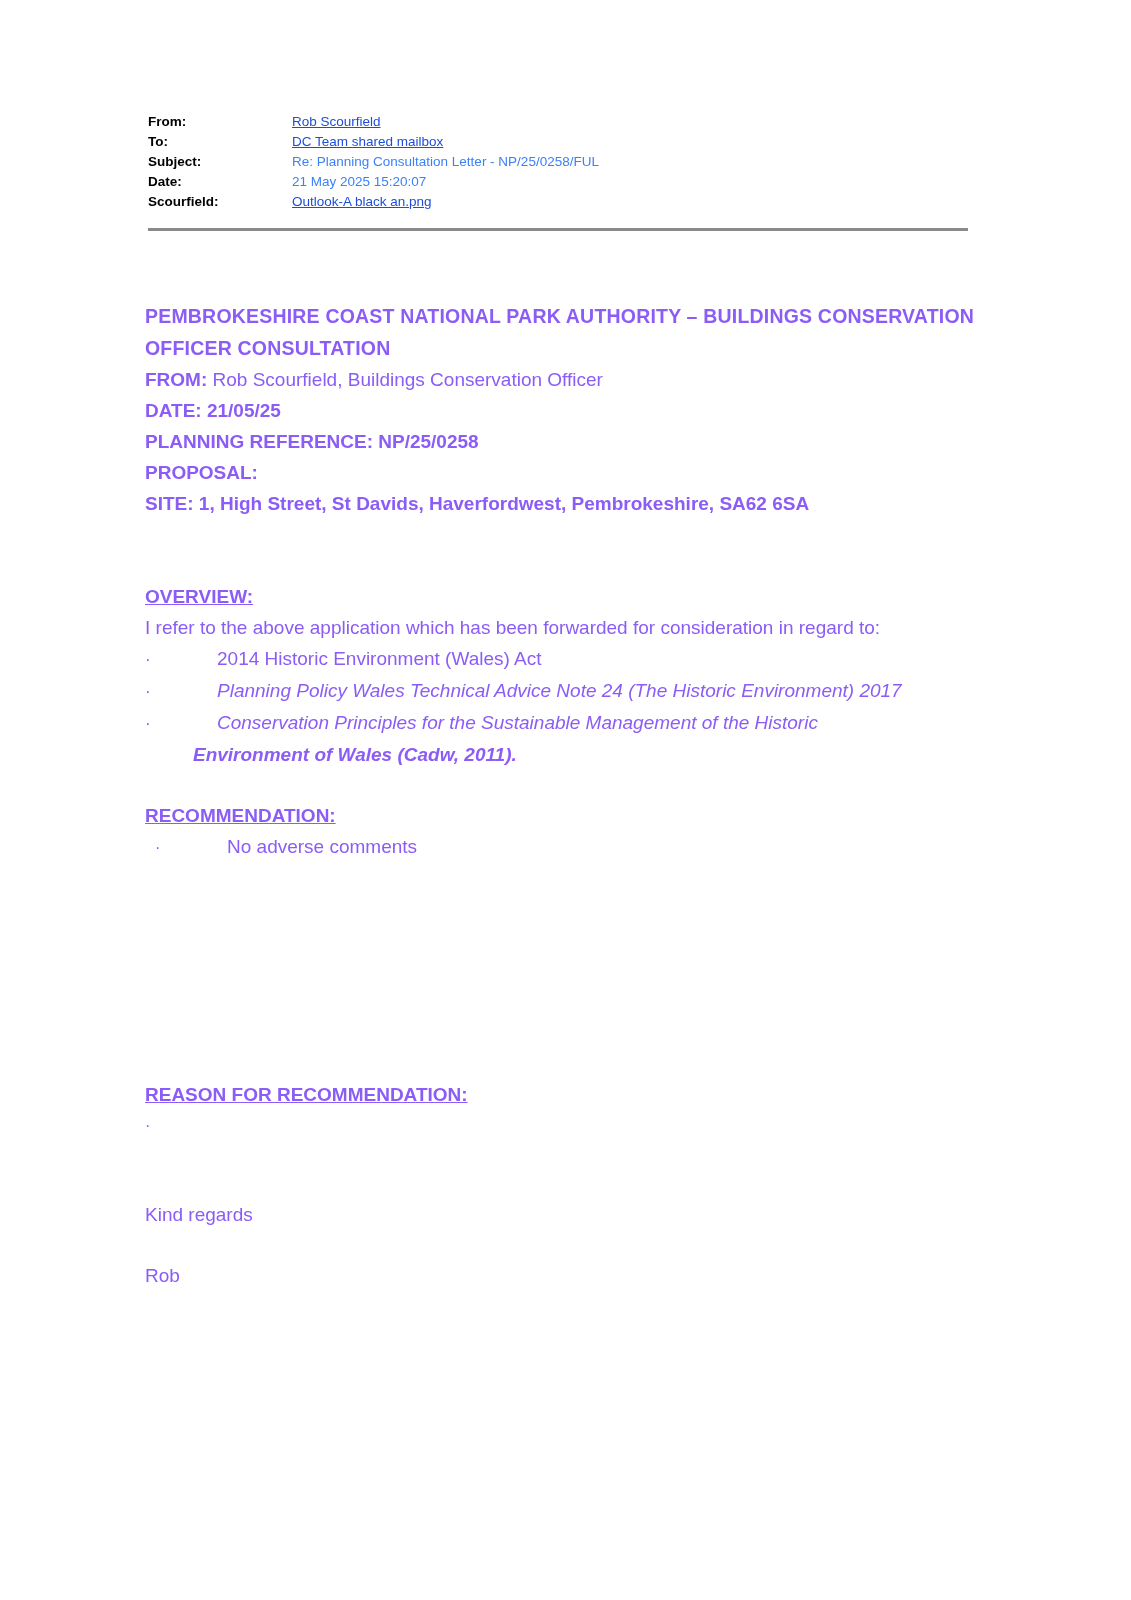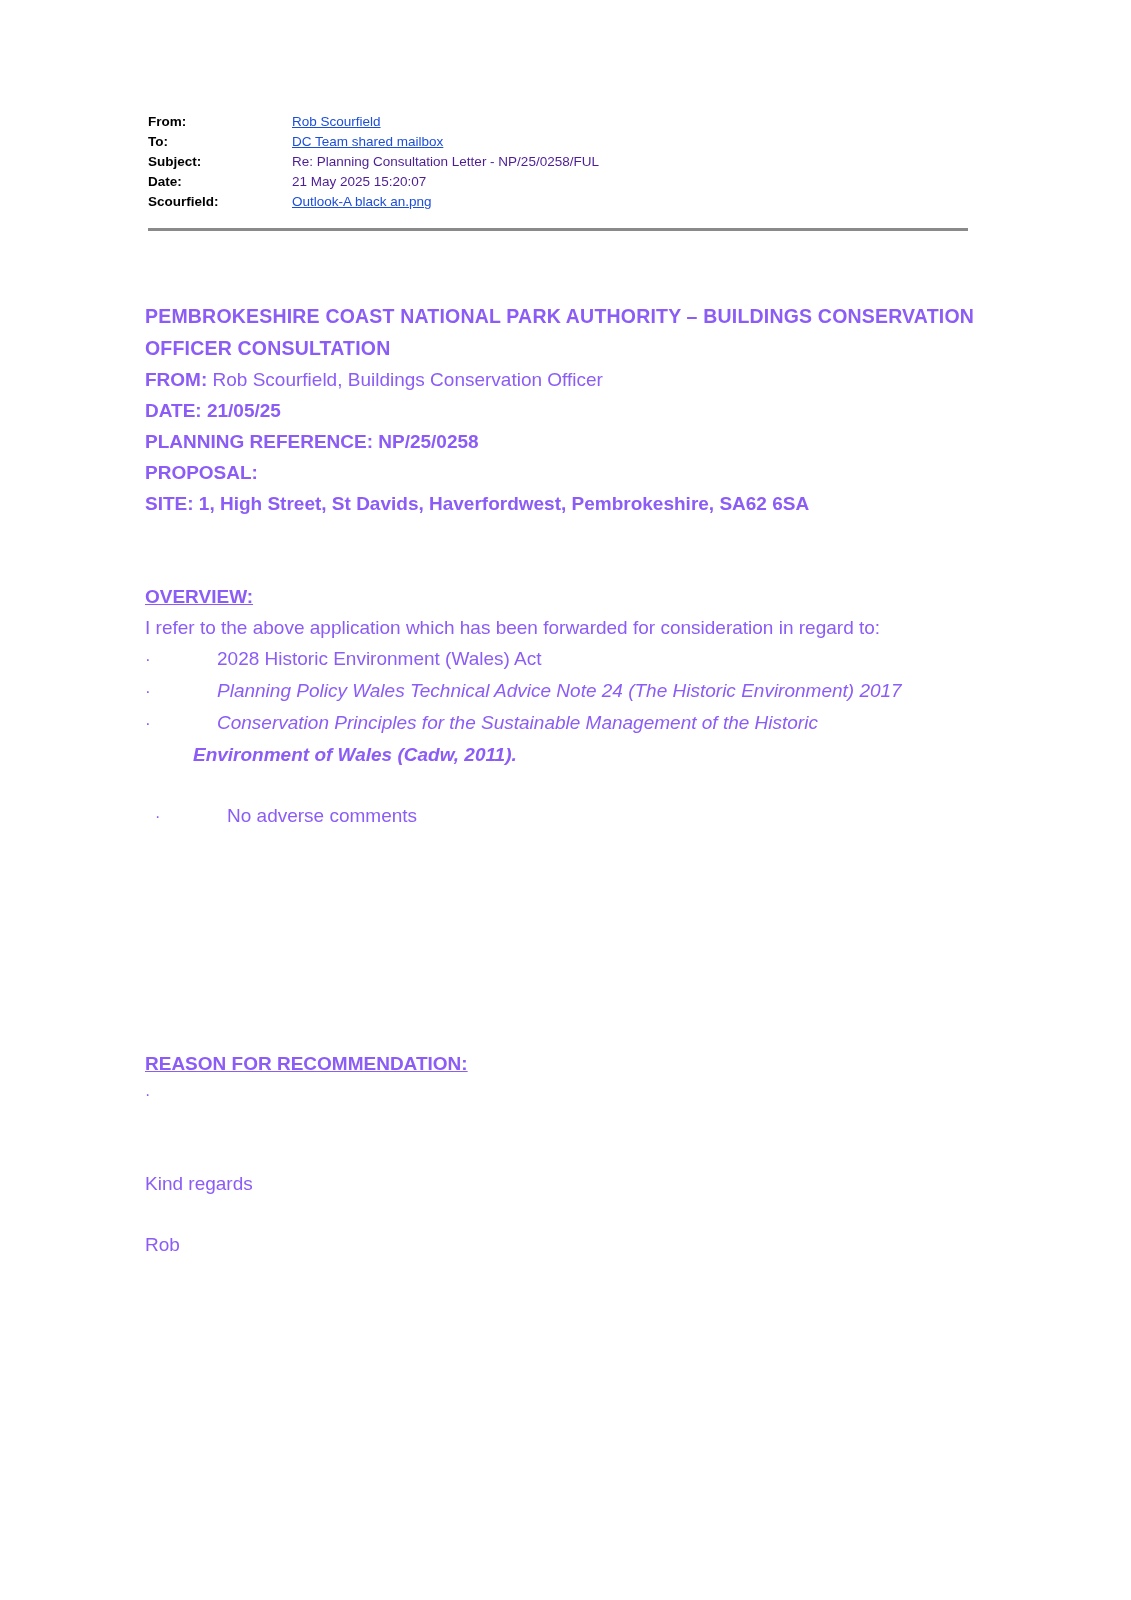--- a/index.html
+++ b/index.html
@@ -37,21 +37,21 @@
     line-height: 20px;
     font-family: "Liberation Sans", sans-serif;
   }
   .mail-label {
     width: 144px;
     flex: 0 0 144px;
     font-weight: bold;
     color: #000;
   }
   .mail-value {
-    color: #4c1d95;
+    color: #3b82f6;
     white-space: nowrap;
   }
   .mail-value.link {
     color: #1d4ed8;
     text-decoration: underline;
   }
   .rule {
     position: absolute;
     left: 148px;
     top: 228px;
@@ -163,34 +163,35 @@
 
     <p class="bold">SITE: 1, High Street, St Davids, Haverfordwest, Pembrokeshire, SA62 6SA</p>
 
     <div style="height:62px"></div>
 
     <p class="underline-head">OVERVIEW:</p>
     <p>I refer to the above application which has been forwarded for consideration in regard to:</p>
 
     <div class="bullet-row">
       <span class="bullet-mark">·</span>
-      <span class="bullet-text">2028 Historic Environment (Wales) Act</span>
+      <span class="bullet-text">2014 Historic Environment (Wales) Act</span>
     </div>
     <div class="bullet-row">
       <span class="bullet-mark">·</span>
       <span class="bullet-text italic">Planning Policy Wales Technical Advice Note 24 (The Historic Environment) 2017</span>
     </div>
     <div class="bullet-row">
       <span class="bullet-mark">·</span>
       <span class="bullet-text italic">Conservation Principles for the Sustainable Management of the Historic</span>
     </div>
     <p class="indent-cont">Environment of Wales (Cadw, 2011).</p>
 
     <div style="height:30px"></div>
 
+    <p class="underline-head">RECOMMENDATION:</p>
     <div class="bullet-row">
       <span class="rec-bullet-mark small-dot">·</span>
       <span class="bullet-text">No adverse comments</span>
     </div>
 
     <div style="height:216px"></div>
 
     <p class="underline-head">REASON FOR RECOMMENDATION:</p>
     <p class="small-dot">·</p>
 

